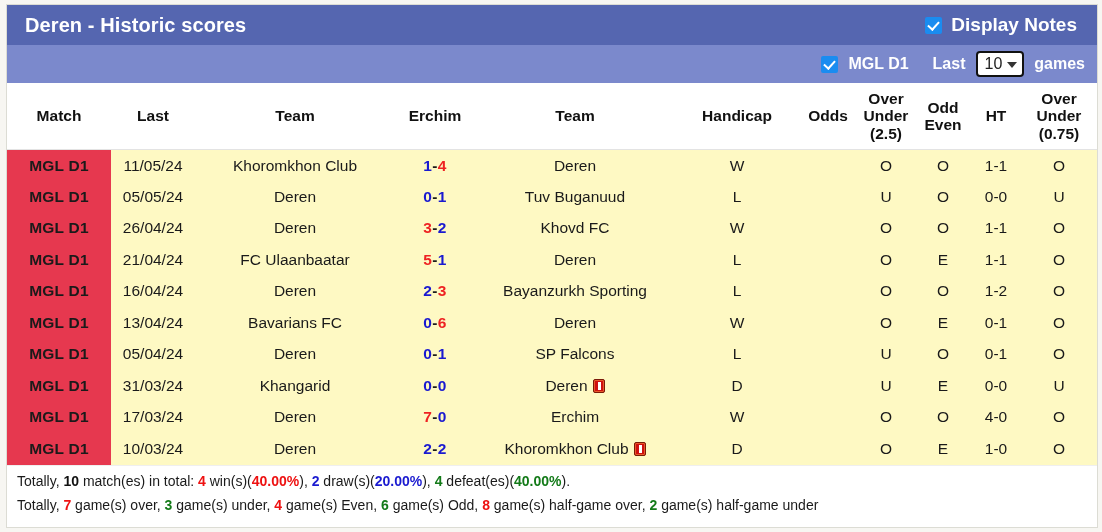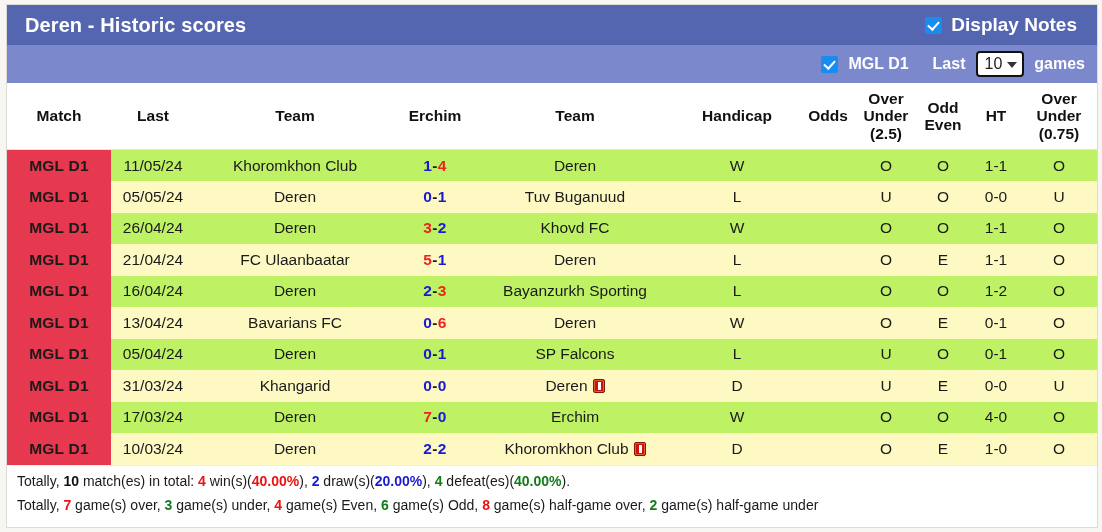--- a/index.html
+++ b/index.html
@@ -117,21 +117,21 @@
   }
   table.hist td {
     font-size: 15.5px;
     color: #1a1a1a;
     padding: 0 2px;
     height: 31.5px;
     text-align: center;
     vertical-align: middle;
     white-space: nowrap;
   }
-  tr.r-odd td  { background: #bef264; }
+  tr.r-odd td  { background: #fef9c3; }
   tr.r-even td { background: #fef9c3; }
 
   td.league {
     background: #e6384f !important;
     color: #ffffff;
     font-weight: bold;
     font-size: 15.5px;
     letter-spacing: .2px;
   }
   td.date { color: #222222; font-size: 15px; }

